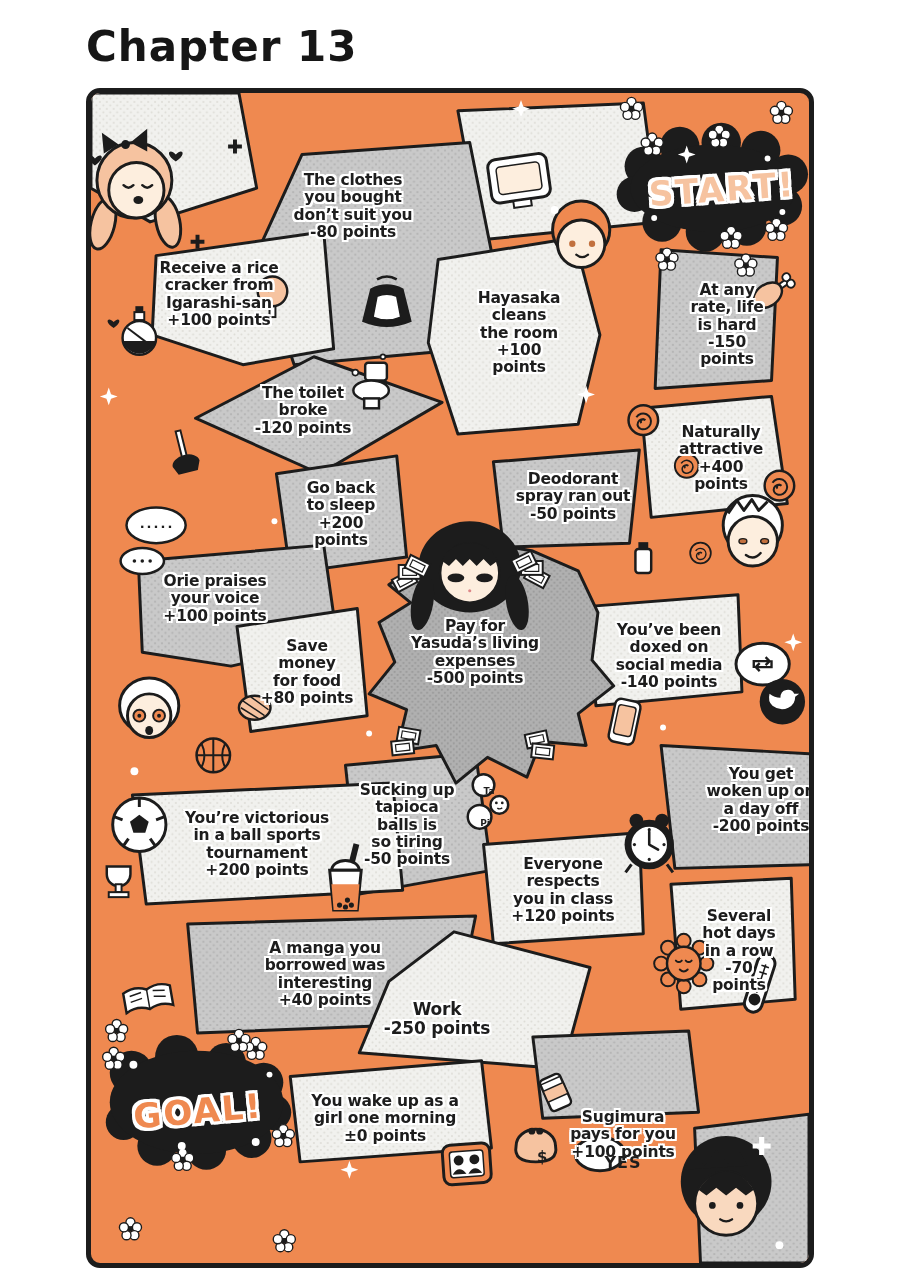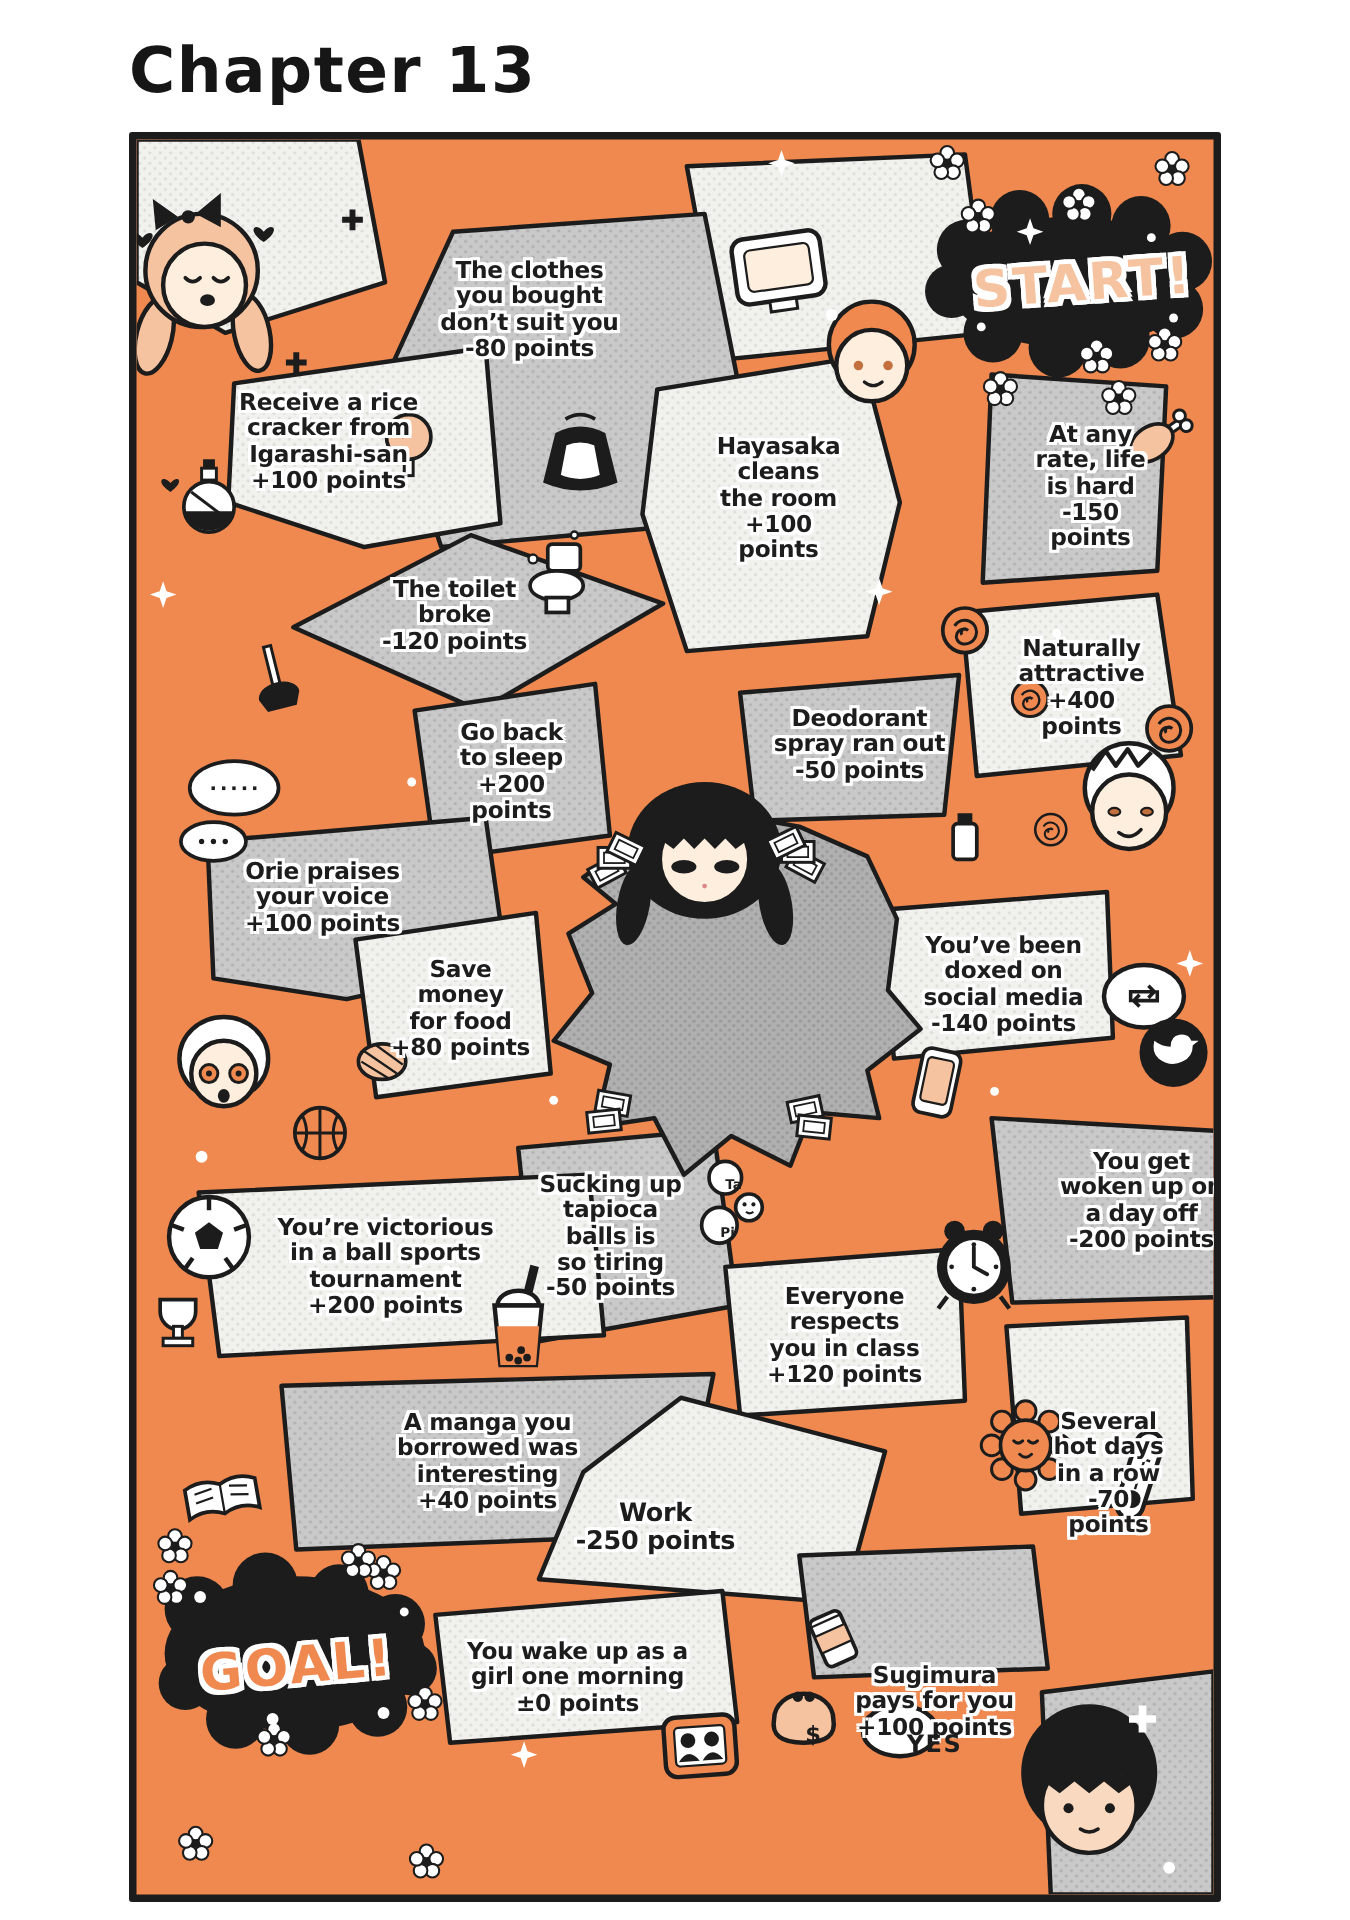--- a/index.html
+++ b/index.html
@@ -1,18 +1,18 @@
 <!DOCTYPE html>
 <html><head>
 <meta charset="utf-8">
 <style>
   html,body{margin:0;padding:0;background:#ffffff;width:900px;height:1280px;position:relative;overflow:hidden;}
   .page-title{position:absolute;left:86px;top:26px;margin:0;font:700 42px/1 "DejaVu Sans",sans-serif;color:#161616;letter-spacing:1px;}
   .board{position:absolute;left:86px;top:88px;width:728px;height:1180px;background:#ef8950;
-         border:5px solid #1c1c1c;border-radius:2px;box-sizing:border-box;overflow:hidden;}
+         border:5px solid #1c1c1c;border-radius:14px;box-sizing:border-box;overflow:hidden;}
   .board > svg{position:absolute;inset:0;width:100%;height:100%;}
   .t{position:absolute;transform:translate(-50%,-50%);text-align:center;
      font:700 15.5px/1.12 "DejaVu Sans",sans-serif;color:#1d1d1d;white-space:pre;letter-spacing:-0.2px;
      text-shadow:-2px -2px 0 #fff,0 -2px 0 #fff,2px -2px 0 #fff,-2px 0 0 #fff,2px 0 0 #fff,-2px 2px 0 #fff,0 2px 0 #fff,2px 2px 0 #fff;}
   .t.big{font-size:34px;font-weight:800;letter-spacing:2px;
      text-shadow:-3px -3px 0 #fff,0 -3px 0 #fff,3px -3px 0 #fff,-3px 0 0 #fff,3px 0 0 #fff,-3px 3px 0 #fff,0 3px 0 #fff,3px 3px 0 #fff;}
   .t.start{color:#f6c3a0;transform:translate(-50%,-50%) rotate(-4deg);}
   .t.goal{color:#ef8950;transform:translate(-50%,-50%) rotate(-5deg);}
   .t.work{font-size:17px;}
   .t.yes{font-size:16px;letter-spacing:1px;text-shadow:none;margin-left:16px;}
@@ -424,20 +424,24 @@
 <div class="t" style="left:250px;top:422px">Go back
 to sleep
 +200
 points</div>
 <div class="t" style="left:482px;top:404px">Deodorant
 spray ran out
 -50 points</div>
 <div class="t" style="left:124px;top:506px">Orie praises
 your voice
 +100 points</div>
+<div class="t" style="left:384px;top:560px">Pay for
+Yasuda’s living
+expenses
+-500 points</div>
 <div class="t" style="left:578px;top:564px">You’ve been
 doxed on
 social media
 -140 points</div>
 <div class="t" style="left:216px;top:580px">Save
 money
 for food
 +80 points</div>
 <div class="t" style="left:670px;top:708px">You get
 woken up on
@@ -449,21 +453,21 @@
 so tiring
 -50 points</div>
 <div class="t" style="left:166px;top:752px">You’re victorious
 in a ball sports
 tournament
 +200 points</div>
 <div class="t" style="left:472px;top:798px">Everyone
 respects
 you in class
 +120 points</div>
-<div class="t" style="left:648px;top:890px">Several
+<div class="t" style="left:648px;top:858px">Several
 hot days
 in a row
 -70
 points</div>
 <div class="t" style="left:234px;top:882px">A manga you
 borrowed was
 interesting
 +40 points</div>
 <div class="t work" style="left:346px;top:926px">Work
 -250 points</div>

